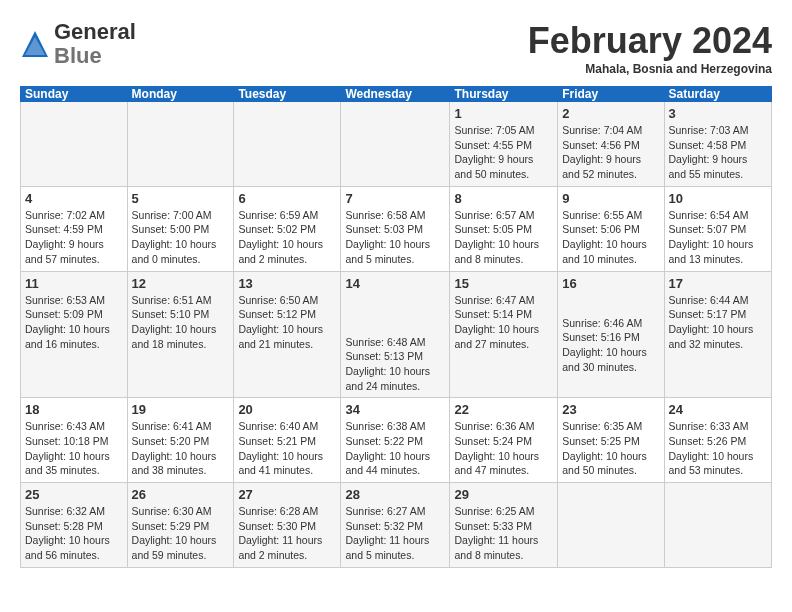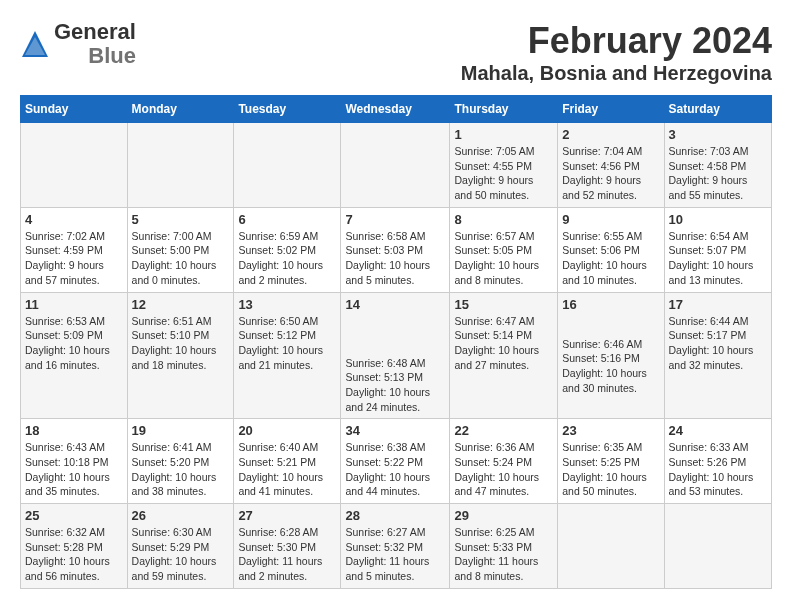--- a/index.html
+++ b/index.html
@@ -17,51 +17,50 @@
       margin-bottom: 10px;
     }
     .logo {
       display: flex;
       align-items: center;
     }
     .logo-text {
       font-size: 22px;
       font-weight: bold;
       line-height: 1.1;
-      text-align: right;
     }
     .logo-general { color: #333; }
     .logo-blue { color: #737373; }
     .logo-icon {
       width: 30px;
       height: 30px;
       margin-right: 4px;
     }
     .title-block {
       text-align: right;
     }
     .month-title {
       font-size: 36px;
       font-weight: bold;
       color: #333;
     }
     .location-title {
-      font-size: 20px;
+      font-size: 12px;
       font-weight: bold;
       color: #333;
     }
     table {
       width: 100%;
       border-collapse: collapse;
       font-size: 11px;
     }
     thead tr th {
       background-color: #1a6bbf;
       color: #fff;
-      padding: 6px 4px;
+      padding: 0 4px;
       text-align: left;
       font-size: 12px;
       font-weight: bold;
       border: 1px solid #1a6bbf;
     }
     tbody tr td {
       border: 1px solid #ccc;
       vertical-align: top;
       padding: 4px;
       height: 80px;

